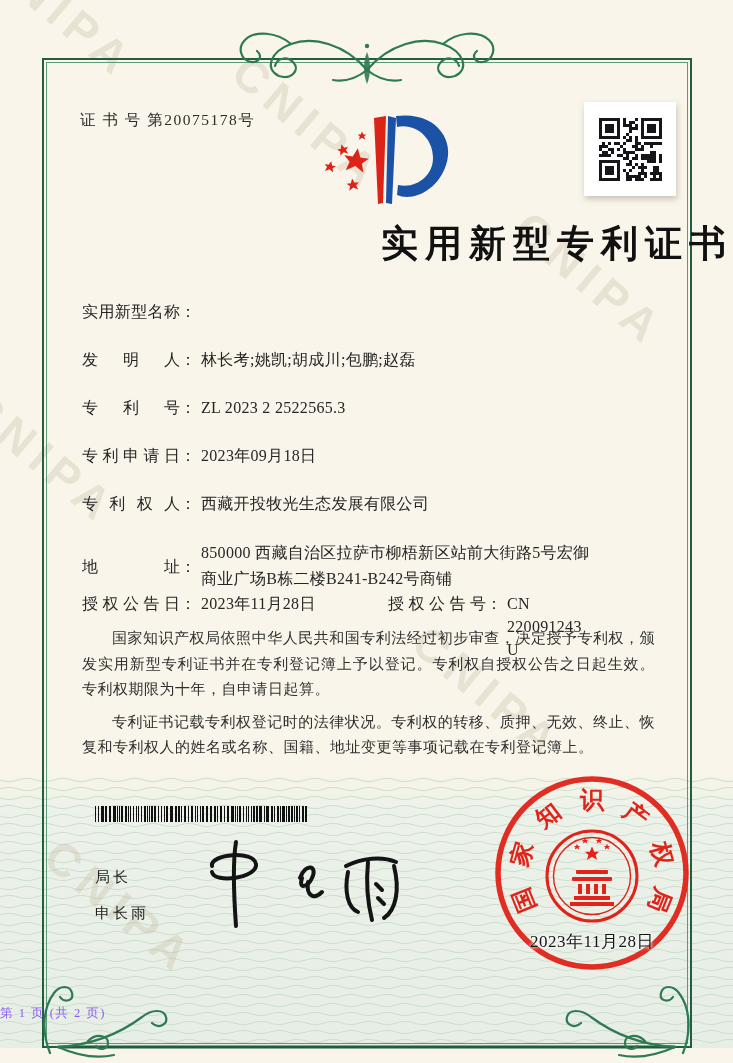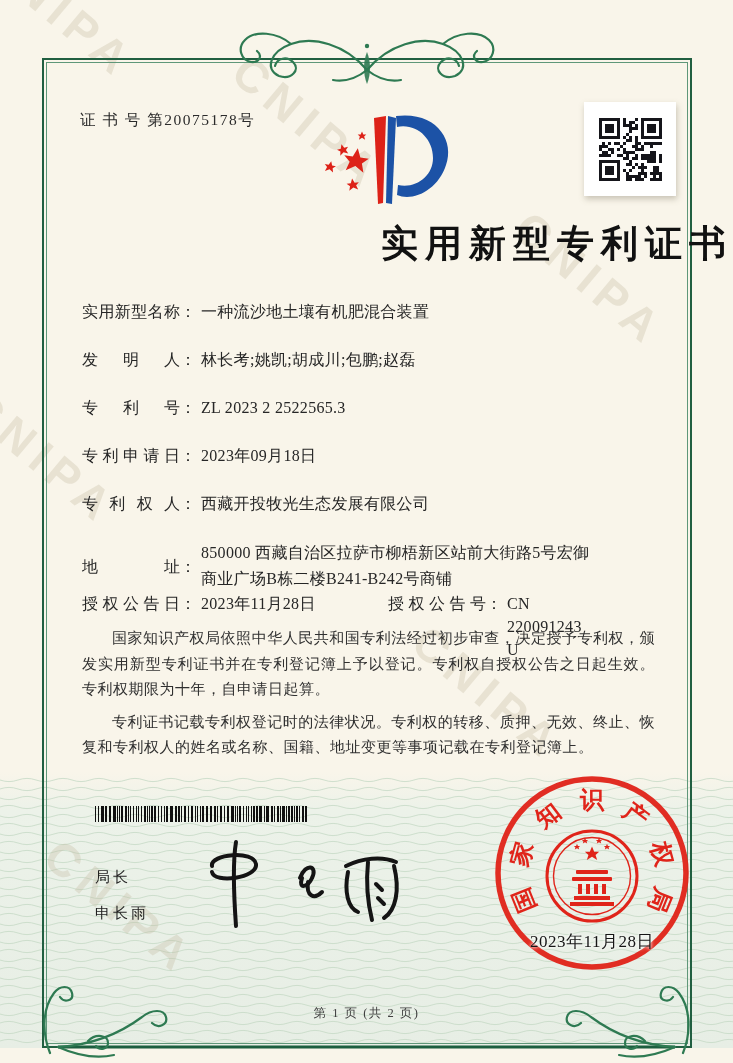--- a/index.html
+++ b/index.html
@@ -50,22 +50,22 @@
   .signer-name{top:904px}
   .signature{position:absolute;left:196px;top:826px;z-index:4}
   
   .seal{position:absolute;left:492px;top:773px;width:200px;height:200px;z-index:5}
   .seal svg.seal-circle{position:absolute;left:0;top:0}
   .seal-ring span{position:absolute;font-size:24px;font-weight:700;color:#e0241a;
     font-family:"Liberation Serif","DejaVu Serif",serif}
   .emblem{position:absolute;left:52px;top:55px}
   .seal-date{position:absolute;left:0;right:0;top:157px;text-align:center;font-size:17px;color:#151515;
     letter-spacing:.5px;text-shadow:0 0 3px #fff,0 0 4px #fff}
-  .footer{position:absolute;left:0;right:0;top:1005px;text-align:center;font-size:12.5px;
-    letter-spacing:1.5px;color:#404040;z-index:6}
+  .footer{position:absolute;left:0;right:0;top:1005px;text-align:left;font-size:12.5px;
+    letter-spacing:1.5px;color:#8b5cf6;z-index:6}
   .orn-stroke{stroke:#2e7a52;fill:none;stroke-width:2.2;stroke-linecap:round}
 </style>
 </head>
 <body>
 
 <div class="page">
 
   <div class="band">
     <svg id="wavesSvg" width="733" height="276">
         <path d="M0 8 q9 3.2 18 0 q9 -3.2 18 0 q9 3.2 18 0 q9 -3.2 18 0 q9 3.2 18 0 q9 -3.2 18 0 q9 3.2 18 0 q9 -3.2 18 0 q9 3.2 18 0 q9 -3.2 18 0 q9 3.2 18 0 q9 -3.2 18 0 q9 3.2 18 0 q9 -3.2 18 0 q9 3.2 18 0 q9 -3.2 18 0 q9 3.2 18 0 q9 -3.2 18 0 q9 3.2 18 0 q9 -3.2 18 0 q9 3.2 18 0 q9 -3.2 18 0 q9 3.2 18 0 q9 -3.2 18 0 q9 3.2 18 0 q9 -3.2 18 0 q9 3.2 18 0 q9 -3.2 18 0 q9 3.2 18 0 q9 -3.2 18 0 q9 3.2 18 0 q9 -3.2 18 0 q9 3.2 18 0 q9 -3.2 18 0 q9 3.2 18 0 q9 -3.2 18 0 q9 3.2 18 0 q9 -3.2 18 0 q9 3.2 18 0 q9 -3.2 18 0 q9 3.2 18 0 q9 -3.2 18 0" stroke="#c6dac6" stroke-width="1" fill="none" opacity="0.8"></path>
@@ -390,21 +390,20 @@
         <rect x="60" y="60" width="3" height="3" fill="#15151a"></rect>
       </svg>
   </div>
 
   <h1 class="title">实用新型专利证书</h1>
 
   <div class="fields">
     <div class="row" style="top:0px">
       <span class="lbl">实用新型名称</span>
         <span class="colon">：</span>
-      <span class="val">一种流沙地土壤有机肥混合装置</span>
     </div>
     <div class="row" style="top:48px">
       <span class="lbl">发明人</span>
         <span class="colon">：</span>
       <span class="val">林长考;姚凯;胡成川;包鹏;赵磊</span>
     </div>
     <div class="row" style="top:96px">
       <span class="lbl">专利号</span>
         <span class="colon">：</span>
       <span class="val">ZL 2023 2 2522565.3</span>

